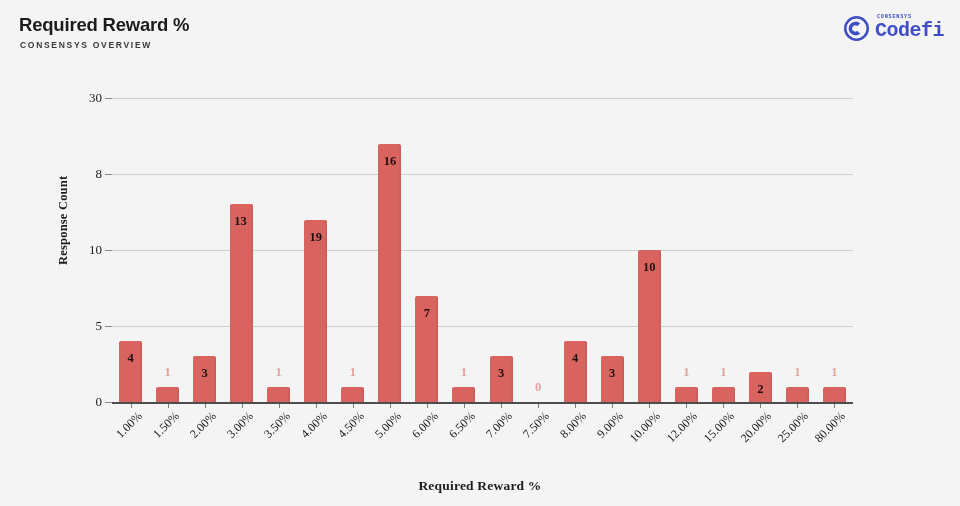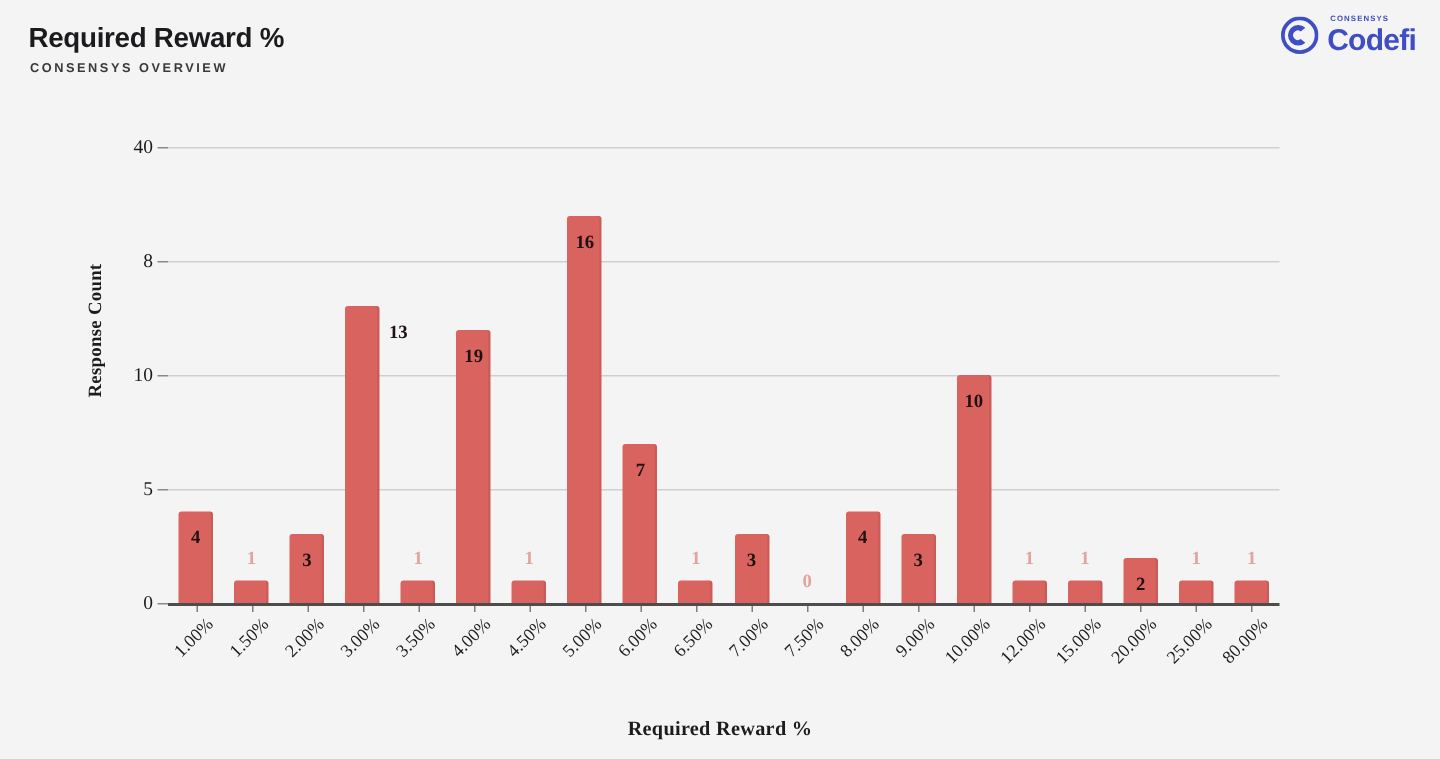--- a/index.html
+++ b/index.html
@@ -41,22 +41,23 @@
     letter-spacing: 1.7px;
   }
 
   
   .logo {
     position: absolute;
     right: 16px;
     top: 11px;
     height: 30px;
     display: flex;
-    align-items: flex-start;
+    align-items: flex-end;
     gap: 6px;
+    font-family: Liberation Mono, monospace;
   }
   .logo-mark {
     width: 25px;
     height: 25px;
     flex: none;
   }
   .logo-text {
     display: flex;
     flex-direction: column;
     justify-content: center;
@@ -223,21 +224,21 @@
       <div class="gridline" style="top: 152px;"></div>
       <div class="gridline" style="top: 76px;"></div>
       <div class="gridline" style="top: 0px;"></div>
       <div class="bar" title="1.00%: 4" style="left: 7.025px; height: 60.8px;"></div>
       <div class="bar-value-inside" style="left: 7.025px; top: 253.2px;">4</div>
       <div class="bar" title="1.50%: 1" style="left: 44.075px; height: 15.2px;"></div>
       <div class="bar-value-outside" style="left: 44.075px; top: 266.8px;">1</div>
       <div class="bar" title="2.00%: 3" style="left: 81.125px; height: 45.6px;"></div>
       <div class="bar-value-inside" style="left: 81.125px; top: 268.4px;">3</div>
       <div class="bar" title="3.00%: 13" style="left: 118.175px; height: 197.6px;"></div>
-      <div class="bar-value-inside" style="left: 126px; top: 116.4px; padding-left: 16px;">13</div>
+      <div class="bar-value-inside" style="left: 101px; top: 116.4px; padding-left: 16px;">13</div>
       <div class="bar" title="3.50%: 1" style="left: 155.225px; height: 15.2px;"></div>
       <div class="bar-value-outside" style="left: 155.225px; top: 266.8px;">1</div>
       <div class="bar" title="4.00%: 12" style="left: 192.275px; height: 182.4px;"></div>
       <div class="bar-value-inside" style="left: 192.275px; top: 131.6px;">19</div>
       <div class="bar" title="4.50%: 1" style="left: 229.325px; height: 15.2px;"></div>
       <div class="bar-value-outside" style="left: 229.325px; top: 266.8px;">1</div>
       <div class="bar" title="5.00%: 17" style="left: 266.375px; height: 258.4px;"></div>
       <div class="bar-value-inside" style="left: 266.375px; top: 55.6px;">16</div>
       <div class="bar" title="6.00%: 7" style="left: 303.425px; height: 106.4px;"></div>
       <div class="bar-value-inside" style="left: 303.425px; top: 207.6px;">7</div>
@@ -268,21 +269,21 @@
   <div class="xlabel-title">Required Reward %</div>
   <div id="axes-layer">
       <div class="ytick" style="top: 402px;">0</div>
       <div class="ytick-dash" style="top: 402px;"></div>
       <div class="ytick" style="top: 326px;">5</div>
       <div class="ytick-dash" style="top: 326px;"></div>
       <div class="ytick" style="top: 250px;">10</div>
       <div class="ytick-dash" style="top: 250px;"></div>
       <div class="ytick" style="top: 174px;">8</div>
       <div class="ytick-dash" style="top: 174px;"></div>
-      <div class="ytick" style="top: 98px;">40</div>
+      <div class="ytick" style="top: 98px;">30</div>
       <div class="ytick-dash" style="top: 98px;"></div>
       <div class="xtick-dash" style="left: 130.525px;"></div>
       <div class="xtick" style="left: 82.525px; width: 52px;">1.00%</div>
       <div class="xtick-dash" style="left: 167.575px;"></div>
       <div class="xtick" style="left: 119.575px; width: 52px;">1.50%</div>
       <div class="xtick-dash" style="left: 204.625px;"></div>
       <div class="xtick" style="left: 156.625px; width: 52px;">2.00%</div>
       <div class="xtick-dash" style="left: 241.675px;"></div>
       <div class="xtick" style="left: 193.675px; width: 52px;">3.00%</div>
       <div class="xtick-dash" style="left: 278.725px;"></div>

